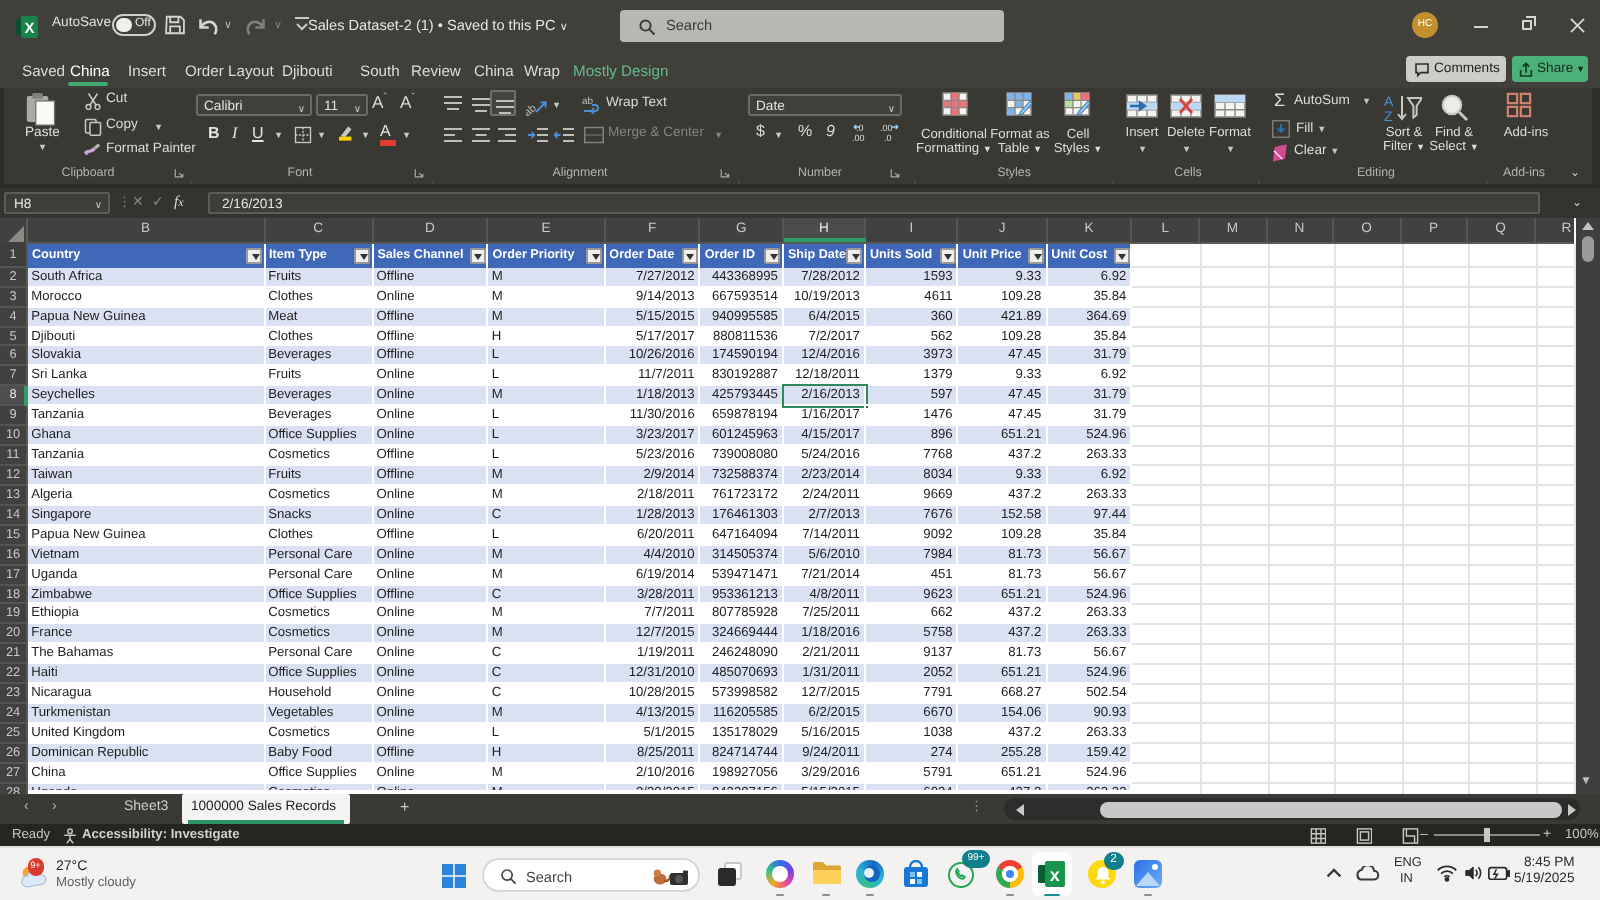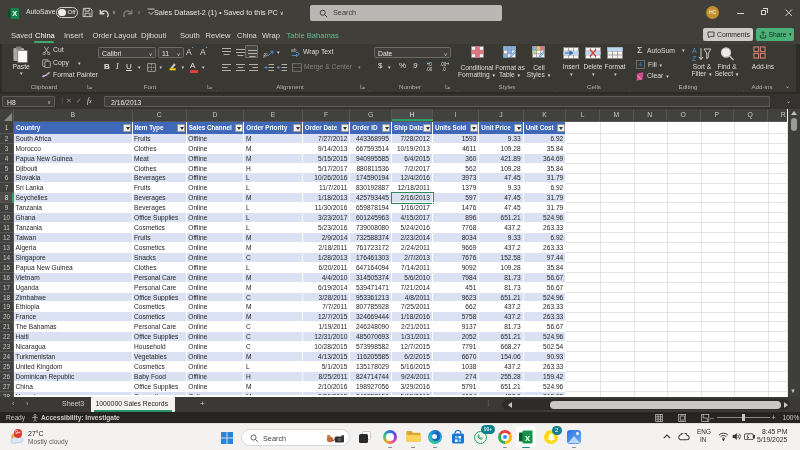--- a/index.html
+++ b/index.html
@@ -76,21 +76,21 @@
 <div class="ab tabrow">
 <div class="ab t tabl" style="left:11px;top:0;">Saved</div>
 <div class="ab t tabl" style="left:35px;top:0;color:#fff;">China</div>
 <div class="ab t tabl" style="left:64px;top:0;">Insert</div>
 <div class="ab t tabl" style="left:92.5px;top:0;">Order Layout</div>
 <div class="ab t tabl" style="left:141px;top:0;">Djibouti</div>
 <div class="ab t tabl" style="left:180px;top:0;">South</div>
 <div class="ab t tabl" style="left:205.5px;top:0;">Review</div>
 <div class="ab t tabl" style="left:237px;top:0;">China</div>
 <div class="ab t tabl" style="left:262px;top:0;">Wrap</div>
-<div class="ab t tabl" style="left:286.5px;top:0;color:#63bb8d;">Table Bahamas</div>
+<div class="ab t tabl" style="left:286.5px;top:0;color:#63bb8d;">Mostly Design</div>
 <div class="ab" style="left:34px;top:14.5px;width:20px;height:2px;background:#3fa96f;border-radius:1px"></div>
 <div class="ab" style="left:703px;top:1.5px;width:50px;height:13px;background:#cdccc9;border-radius:2px">
         <svg class="ab" style="left:4px;top:3px" width="8" height="8" viewBox="0 0 12 12" fill="none" stroke="#2c2b28" stroke-width="1.2">
           <path d="M1.5 1.5 h9 v6.5 h-5.5 l-2.2 2.2 v-2.2 h-1.3 z"></path>
         </svg>
         <div class="ab t" style="left:14px;top:2.5px;color:#232220;font-size:6.8px">Comments</div>
       </div>
 <div class="ab" style="left:756px;top:1.5px;width:38px;height:13px;background:#4cb178;border-radius:2px">
         <svg class="ab" style="left:3px;top:2.5px" width="8" height="8" viewBox="0 0 12 12" fill="none" stroke="#123c24" stroke-width="1.3">
           <path d="M6 8 V1.5 M3.5 3.5 L6 1 L8.5 3.5 M2 6 v4.5 h8 V6"></path>

